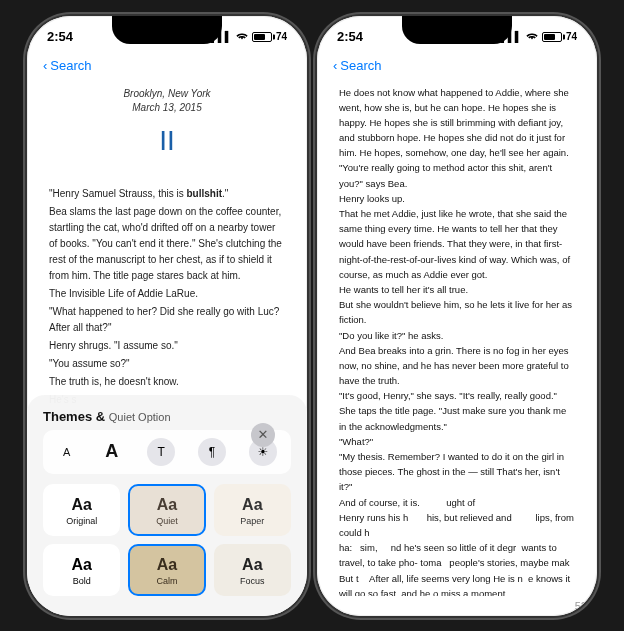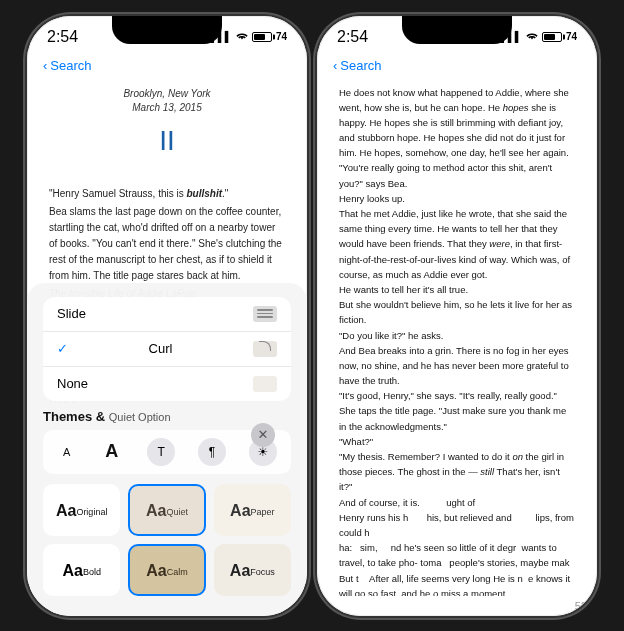--- a/index.html
+++ b/index.html
@@ -41,21 +41,21 @@
     .status-bar {
       display: flex;
       justify-content: space-between;
       align-items: center;
       padding: 10px 20px 4px;
       font-size: 11px;
       font-weight: 600;
       height: 36px;
       flex-shrink: 0;
     }
-    .status-time { font-size: 16px; font-weight: 400; }
+    .status-time { font-size: 13px; font-weight: 700; }
     .status-icons { display: flex; align-items: center; gap: 4px; font-size: 10px; }
     .battery-icon {
       width: 20px; height: 10px;
       border: 1.5px solid currentColor;
       border-radius: 2px;
       position: relative;
       display: inline-flex;
       align-items: center;
       padding: 1px;
     }
@@ -125,21 +125,21 @@
       font-weight: 300;
       color: #1a5fa8;
       margin: 4px 0;
     }
     .book-text {
       font-size: 10px;
       line-height: 1.6;
       color: #222;
     }
     .book-text p { margin-bottom: 2px; }
-    .italic { font-style: italic; }
+    .italic { }
     .bold { font-weight: 700; }
     
     .overlay-panel {
       position: absolute;
       bottom: 0;
       left: 0;
       right: 0;
       background: rgba(245,245,245,0.97);
       border-radius: 18px 18px 0 0;
       padding: 14px 16px 20px;
@@ -227,21 +227,21 @@
     }
     .theme-grid {
       display: grid;
       grid-template-columns: 1fr 1fr 1fr;
       gap: 8px;
     }
     .theme-card {
       border-radius: 10px;
       padding: 8px 10px 6px;
       display: flex;
-      flex-direction: row;
+      flex-direction: column;
       align-items: center;
       justify-content: center;
       border: 2px solid transparent;
       min-height: 52px;
     }
     .theme-card.selected { border-color: #007AFF; }
     .theme-card .theme-aa { font-size: 16px; font-weight: 600; }
     .theme-card .theme-name { font-size: 9px; margin-top: 2px; text-align: right; }
     .theme-original { background: #fff; color: #111; }
     .theme-quiet { background: #e8e0d5; color: #4a3f35; }
@@ -314,43 +314,20 @@
           <p>The truth is, he doesn't know.</p>
           <p>He's s</p>
           <p>scribe th</p>
           <p>them in</p>
           <p>hands h</p>
         </div>
       </div>
 
       <div class="overlay-panel">
 
-        <div class="slide-menu">
-          <div class="slide-menu-item">
-            <span>Slide</span>
-            <div class="menu-icon">
-              <div class="menu-icon-lines">
-                <div class="menu-icon-line" style="width:16px;"></div>
-                <div class="menu-icon-line" style="width:16px;"></div>
-                <div class="menu-icon-line" style="width:16px;"></div>
-              </div>
-            </div>
-          </div>
-          <div class="slide-menu-item">
-            <span class="check-mark">✓</span>
-            <span>Curl</span>
-            <div class="menu-icon" style="background:#e8e4e0;">
-              <div style="width:12px;height:10px;border-radius:0 8px 0 0;border:1.5px solid #888;border-left:none;border-bottom:none;margin:auto;"></div>
-            </div>
-          </div>
-          <div class="slide-menu-item">
-            <span>None</span>
-            <div class="menu-icon" style="background:#f0ede8;"></div>
-          </div>
-        </div>
 
         <div style="position:relative;">
           <div class="close-btn">✕</div>
         </div>
 
         <div class="themes-label">
           <span>Themes &amp;</span>
           <span style="font-size:11px;font-weight:400;color:#555;">Quiet Option</span>
         </div>
 

